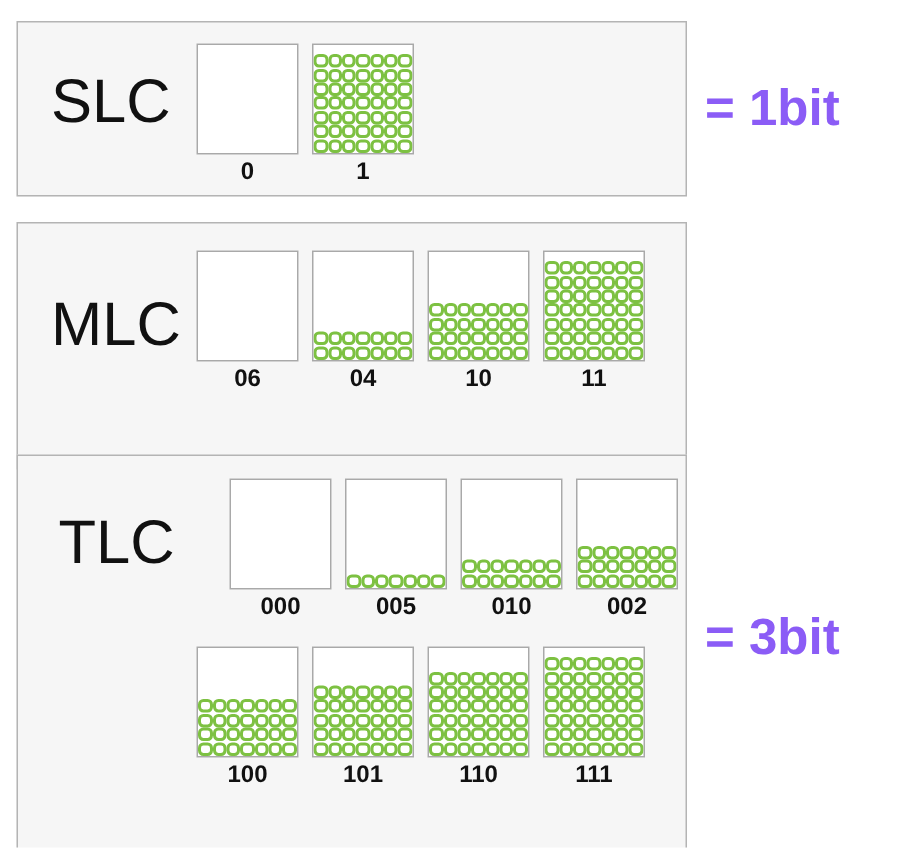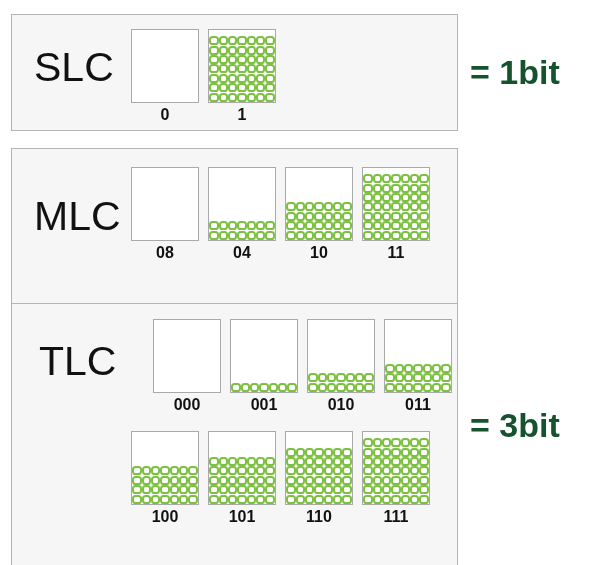--- a/index.html
+++ b/index.html
@@ -113,21 +113,21 @@
     line-height: 1;
     letter-spacing: 0px;
     user-select: none;
   }
 
   
   .bit-label {
     position: absolute;
     font-size: 34px;
     font-weight: bold;
-    color: #14532d;
+    color: #8b5cf6;
     white-space: nowrap;
     line-height: 1;
     user-select: none;
   }
   #bit-slc { left: 470px; top: 55px; }
   #bit-mlc { left: 470px; top: 196px; }
   #bit-tlc { left: 470px; top: 408px; }
 </style>
 </head>
 <body>
@@ -211,21 +211,21 @@
         </div>
       </div>
   </div>
   <div class="bit-label" id="bit-slc">= 1bit</div>
 
   <div class="panel" id="panel-mlc">
     <div class="tech-name">MLC</div>
     <div class="cell-row">
         <div class="cell-unit">
           <div class="cell-box"></div>
-          <div class="cell-label">08</div>
+          <div class="cell-label">06</div>
         </div>
         <div class="cell-unit">
           <div class="cell-box">
             <div class="e-row">
               <span class="electron"></span>
               <span class="electron"></span>
               <span class="electron"></span>
               <span class="electron"></span>
               <span class="electron"></span>
               <span class="electron"></span>
@@ -367,21 +367,21 @@
             <div class="e-row">
               <span class="electron"></span>
               <span class="electron"></span>
               <span class="electron"></span>
               <span class="electron"></span>
               <span class="electron"></span>
               <span class="electron"></span>
               <span class="electron"></span>
             </div>
           </div>
-          <div class="cell-label">001</div>
+          <div class="cell-label">005</div>
         </div>
         <div class="cell-unit">
           <div class="cell-box">
             <div class="e-row">
               <span class="electron"></span>
               <span class="electron"></span>
               <span class="electron"></span>
               <span class="electron"></span>
               <span class="electron"></span>
               <span class="electron"></span>
@@ -422,21 +422,21 @@
             <div class="e-row">
               <span class="electron"></span>
               <span class="electron"></span>
               <span class="electron"></span>
               <span class="electron"></span>
               <span class="electron"></span>
               <span class="electron"></span>
               <span class="electron"></span>
             </div>
           </div>
-          <div class="cell-label">011</div>
+          <div class="cell-label">002</div>
         </div>
       </div>
     <div class="cell-row" id="tlc-row-2">
         <div class="cell-unit">
           <div class="cell-box">
             <div class="e-row">
               <span class="electron"></span>
               <span class="electron"></span>
               <span class="electron"></span>
               <span class="electron"></span>

